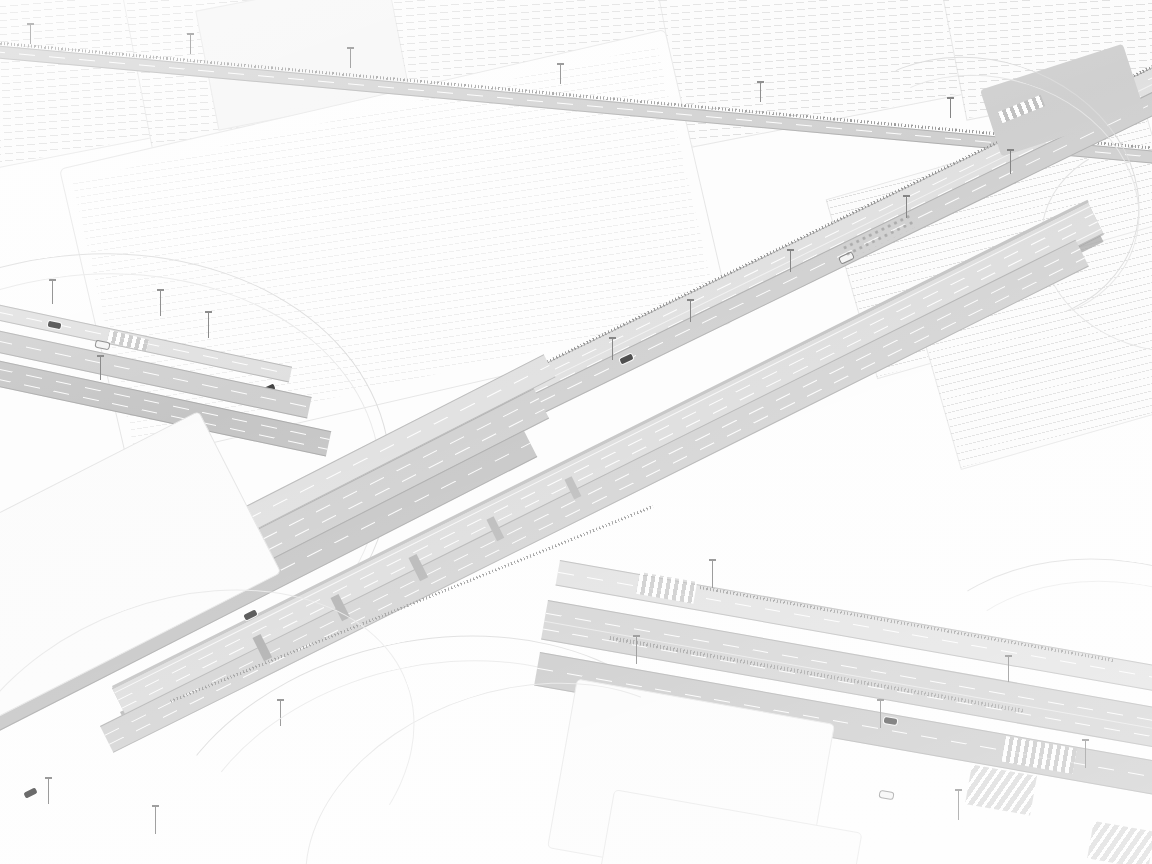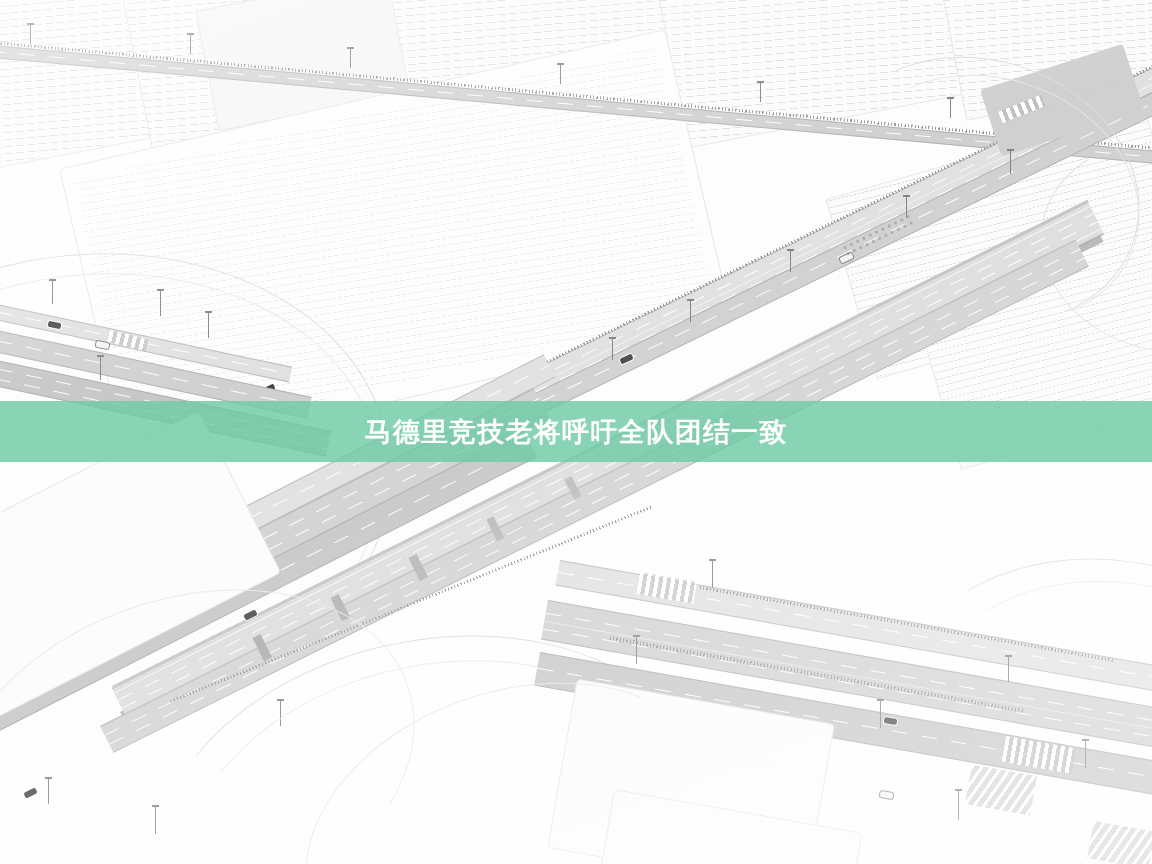--- a/index.html
+++ b/index.html
@@ -427,18 +427,14 @@
     <div class="curve thin" style="left:300px; top:690px; width:430px; height:300px;
                 border-color: transparent; border-top-color:#e0e0e0; border-left-color:#e0e0e0;
                 transform: rotate(-18deg);"></div>
     <div class="curve thin" style="left:-60px; top:600px; width:480px; height:330px;
                 border-color: transparent; border-top-color:#e5e5e5; border-right-color:#e5e5e5;
                 transform: rotate(-20deg);"></div>
 
     <div class="wash"></div>
   </div>
 
-  <div id="caption-banner">
-    <div class="tint"></div>
-    <div id="caption-title">马德里竞技老将呼吁全队团结一致</div>
-  </div>
 
 </div>
 
 </body></html>

